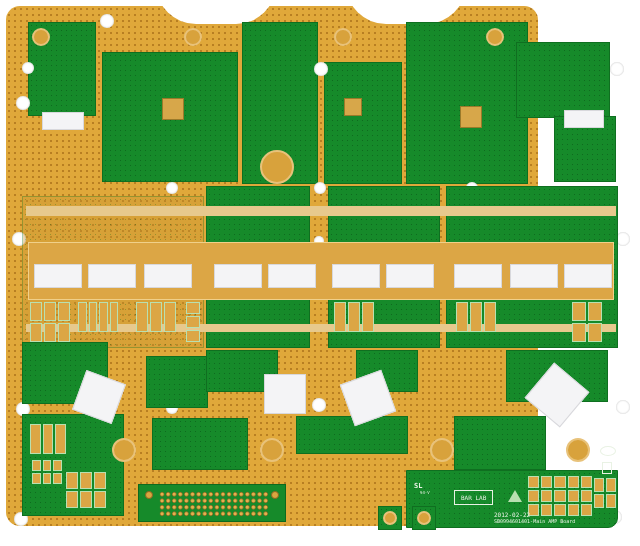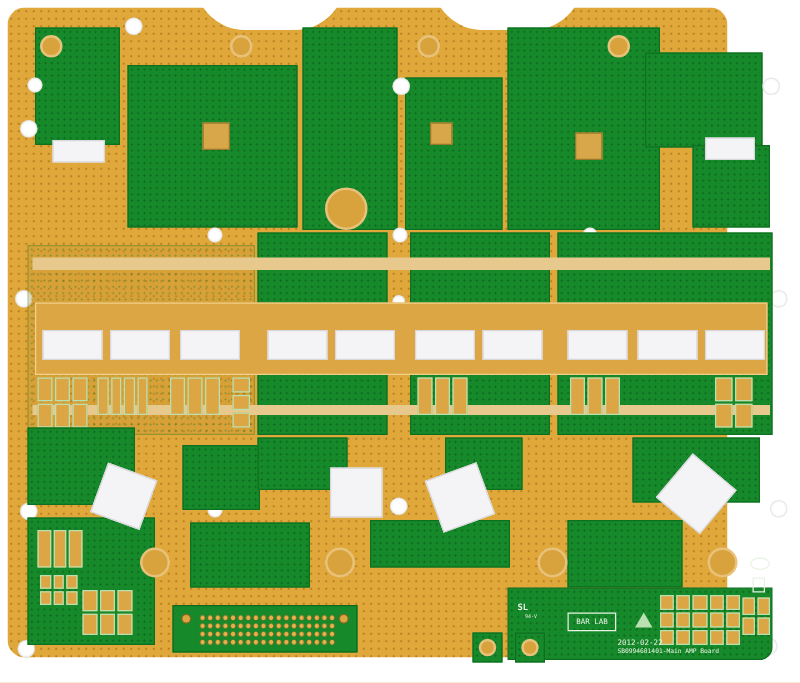--- a/index.html
+++ b/index.html
@@ -1,20 +1,20 @@
 <!DOCTYPE html>
 <html><head>
 <meta charset="utf-8">
 <style>
   html,body{margin:0;padding:0;background:#ffffff;}
   body{width:640px;height:546px;position:relative;overflow:hidden;font-family:"DejaVu Sans",sans-serif;}
   .board{position:absolute;left:6px;top:6px;width:532px;height:520px;background:#e0a83a;
     border-radius:14px;
     background-image:radial-gradient(circle,#b87f22 0.9px,transparent 1.2px);
-    background-size:6px 6px;padding-left:44px;}
+    background-size:6px 6px;}
   .notch{position:absolute;background:#fff;border-radius:50%;}
   .green{position:absolute;background:#168a2a;border:1px solid #0f6f20;
     background-image:radial-gradient(circle,#0f6a1f 0.7px,transparent 1px);background-size:5px 5px;}
   .pad{position:absolute;background:#dca645;border:1px solid #f0d08a;}
   .hole{position:absolute;background:#fff;border-radius:50%;box-shadow:inset 0 0 2px #bbb;}
   .ring{position:absolute;border-radius:50%;background:#d8a23c;border:2px solid #e8c27a;}
   .white-block{position:absolute;background:#f4f4f6;border:1px solid #d8d8dc;}
   .chip{position:absolute;background:#d7a74a;border:1px solid #9a7a2a;}
   .trace{position:absolute;background:#e7c98d;}
   .silk{position:absolute;color:#e9f2e4;font-family:"DejaVu Sans Mono",monospace;font-size:6px;white-space:nowrap;}

